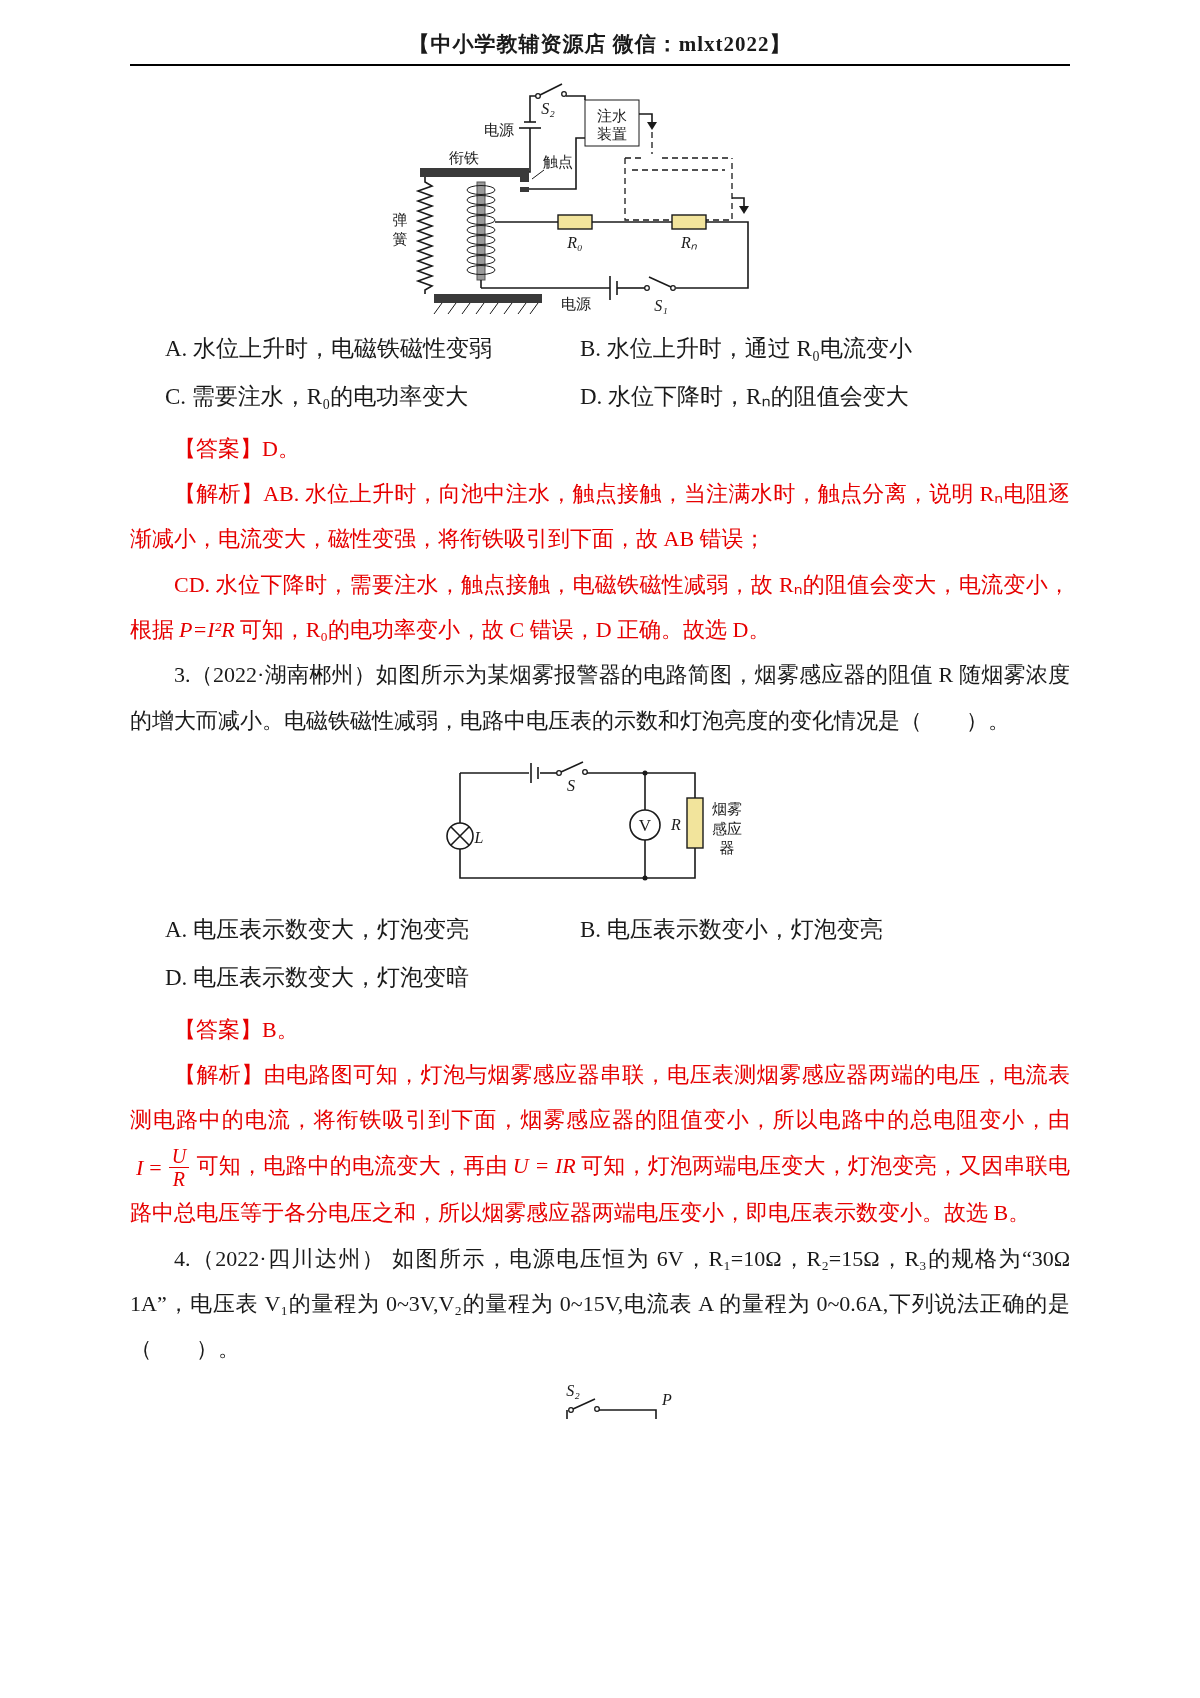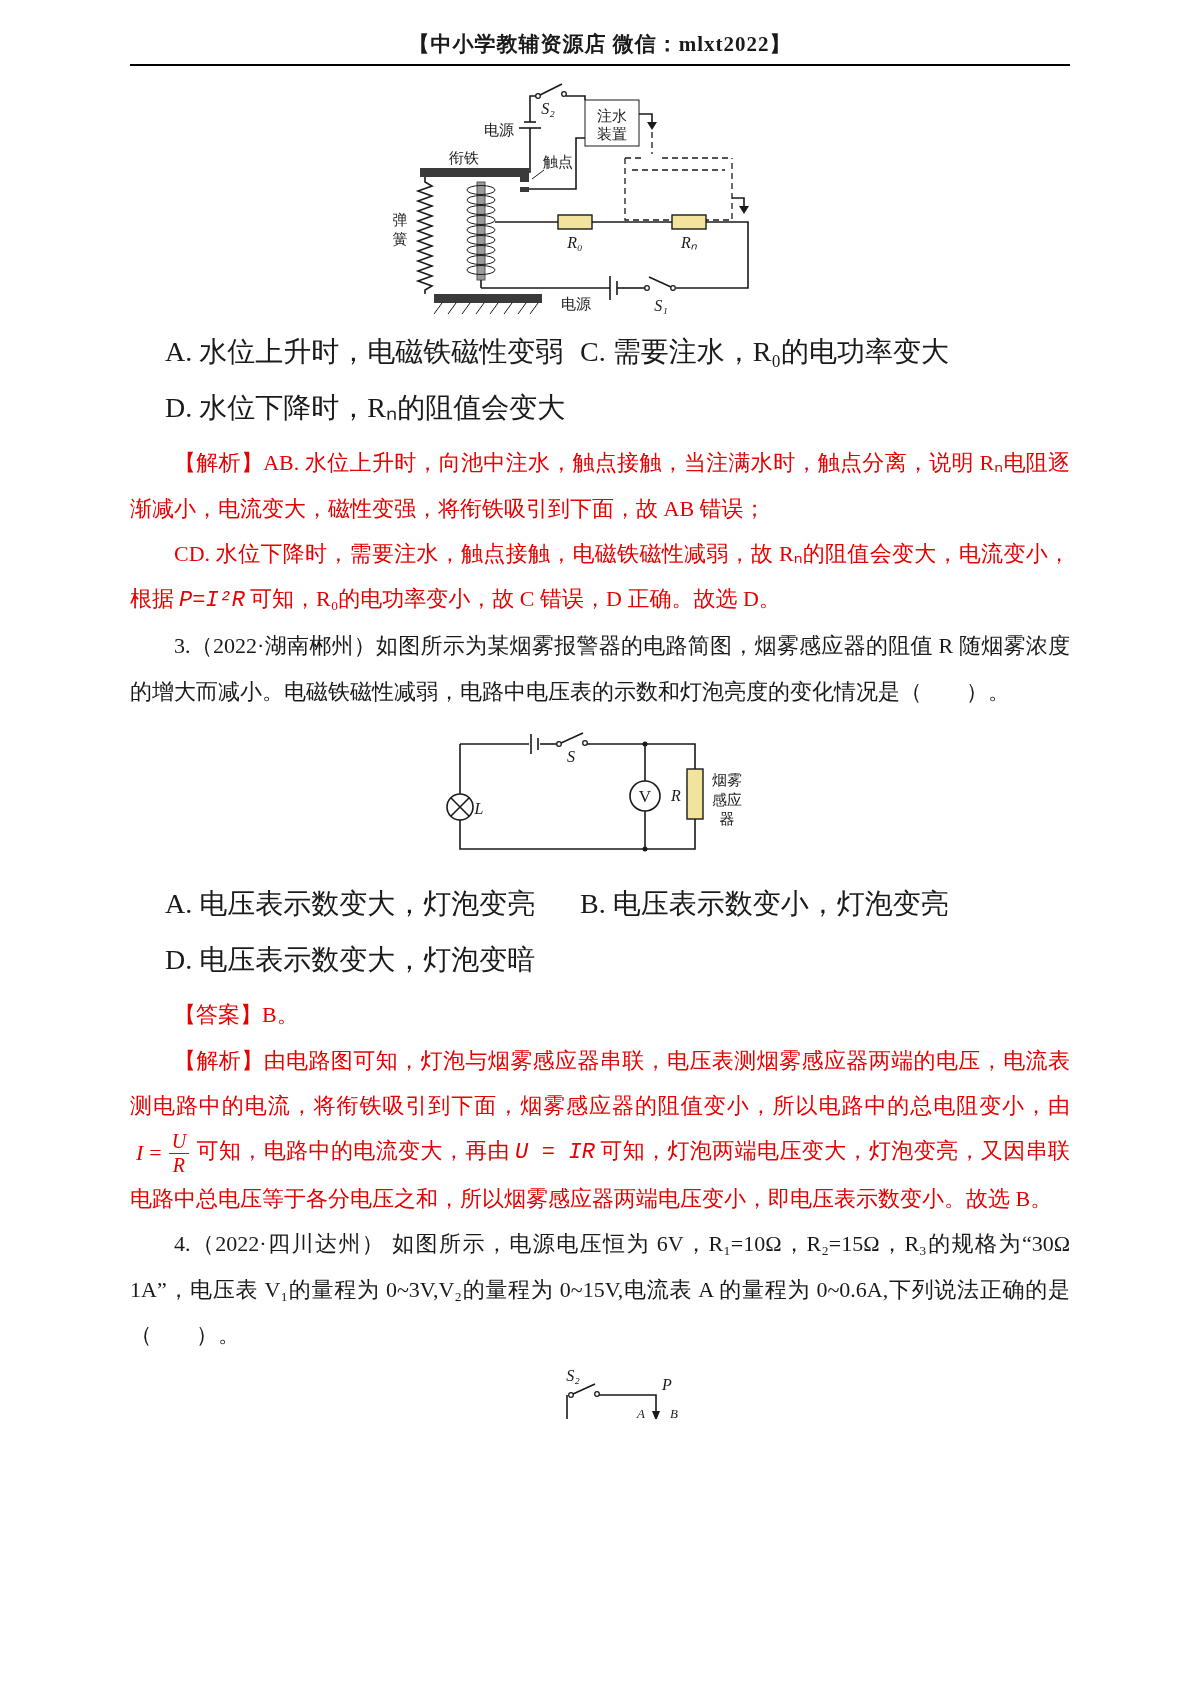--- a/index.html
+++ b/index.html
@@ -5,26 +5,26 @@
   * { box-sizing: border-box; }
   html, body { margin: 0; padding: 0; background: #ffffff; }
   body { width: 1200px; font-family: "Liberation Serif", serif; color: #1a1a1a; }
   .page { width: 1200px; height: 1419px; padding: 30px 130px 20px; overflow: hidden; background: #ffffff; position: relative; }
   .header { text-align: center; border-bottom: 2px solid #000; padding-bottom: 6px; }
   .header-text { font-size: 21px; font-weight: bold; letter-spacing: 1px; }
   .fig { display: flex; justify-content: center; }
   .fig.f1 { margin: 6px 0 2px; }
   .fig.f2 { margin: 10px 0 6px; }
   .fig.f3 { margin: 12px 0 0; }
-  .opts { display: grid; grid-template-columns: 415px 1fr; row-gap: 15px; padding-left: 35px; font-size: 28px; margin: 10px 0 12px; line-height: 1.45; }
+  .opts { display: grid; grid-template-columns: 415px 1fr; row-gap: 15px; padding-left: 35px; font-size: 23px; margin: 10px 0 12px; line-height: 1.45; }
   .para { margin: 0; font-size: 22px; line-height: 2.06; text-align: justify; text-indent: 2em; }
   .answer { text-align: left; }
   .red { color: #e60000; }
   .src { font-weight: normal; }
-  .math { font-family: Liberation Mono, monospace; font-style: italic; margin: 0 5px; }
+  .math { font-family: Liberation Serif, serif; font-style: italic; margin: 0 5px; }
   .frac { display: inline-flex; align-items: center; font-family: "Liberation Serif", serif; font-style: italic; margin: 0 6px; vertical-align: middle; text-indent: 0; }
   .frac .lhs { margin-right: 4px; }
   .frac .eq { font-style: normal; margin: 0 6px 0 2px; }
   .fstack { display: inline-flex; flex-direction: column; align-items: center; line-height: 1.12; font-size: 20px; }
   .fnum { padding: 0 4px; }
   .fden { border-top: 1.5px solid currentColor; padding: 0 4px; }
   svg text { font-family: "Liberation Serif", serif; fill: #1a1a1a; }
   .lbl { font-size: 15px; }
   .mlbl { font-size: 16px; font-style: italic; }
   .wire { stroke: #1a1a1a; stroke-width: 1.6; fill: none; }
@@ -116,24 +116,26 @@
       <text class="lbl" x="20" y="172" text-anchor="middle">簧</text>
       <text class="mlbl" x="195" y="176" text-anchor="middle">R₀</text>
       <text class="mlbl" x="309" y="176" text-anchor="middle">Rₙ</text>
       <text class="lbl" x="196" y="237" text-anchor="middle">电源</text>
       <text class="mlbl" x="281" y="239" text-anchor="middle">S₁</text>
     </svg>
   </div>
 
   <div class="opts">
     <div>A. 水位上升时，电磁铁磁性变弱</div>
+    <div>B. 水位上升时，通过 R₀电流变小</div>
     <div>C. 需要注水，R₀的电功率变大</div>
     <div>D. 水位下降时，Rₙ的阻值会变大</div>
   </div>
 
+  <p class="para red answer">【答案】D。</p>
   <p class="para red">【解析】AB. 水位上升时，向池中注水，触点接触，当注满水时，触点分离，说明 Rₙ电阻逐渐减小，电流变大，磁性变强，将衔铁吸引到下面，故 AB 错误；</p>
   <p class="para red"><span>CD. 水位下降时，需要注水，触点接触，电磁铁磁性减弱，故 Rₙ的阻值会变大，电流变小，根据</span><span class="math">P=I²R</span><span>可知，R₀的电功率变小，故 C 错误，D 正确。故选 D。</span></p>
 
   <p class="para"><span>3.</span><b class="src">（2022·湖南郴州）</b><span>如图所示为某烟雾报警器的电路简图，烟雾感应器的阻值 R 随烟雾浓度的增大而减小。电磁铁磁性减弱，电路中电压表的示数和灯泡亮度的变化情况是（　　）。</span></p>
 
   <div class="fig f2">
     <svg viewBox="0 0 320 150" width="320" height="150">
       <g>
         <path class="wire" d="M20,20 H89"></path>
         <path class="wire" d="M91,10 V30"></path>

